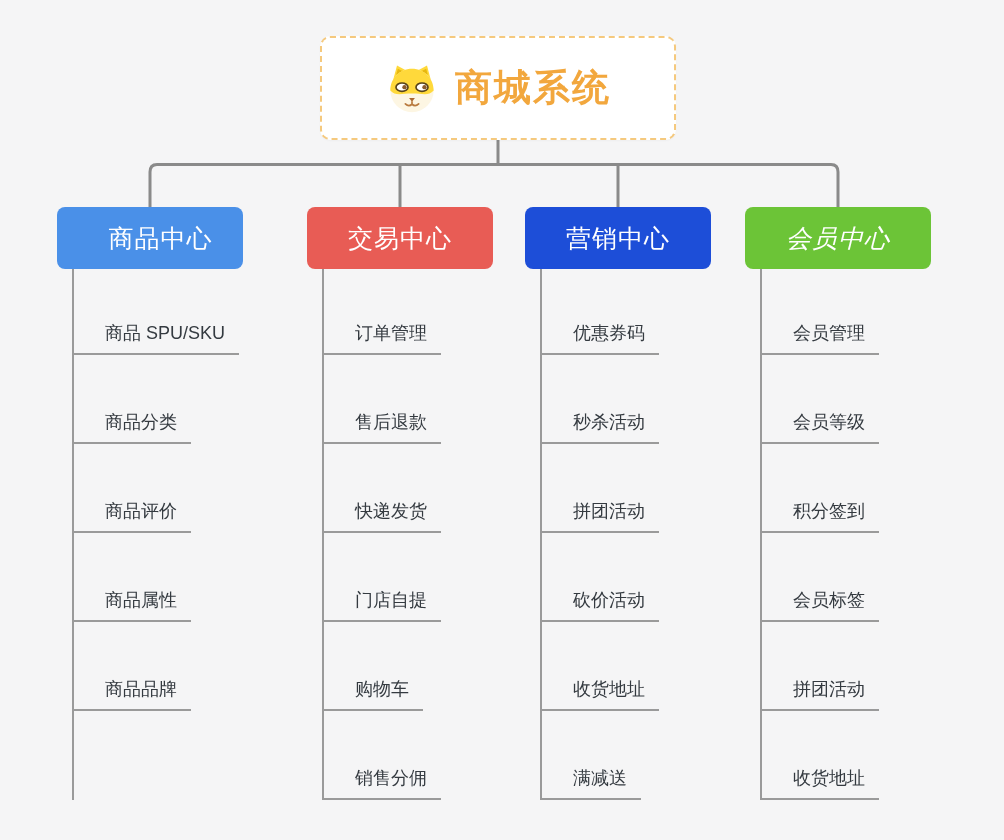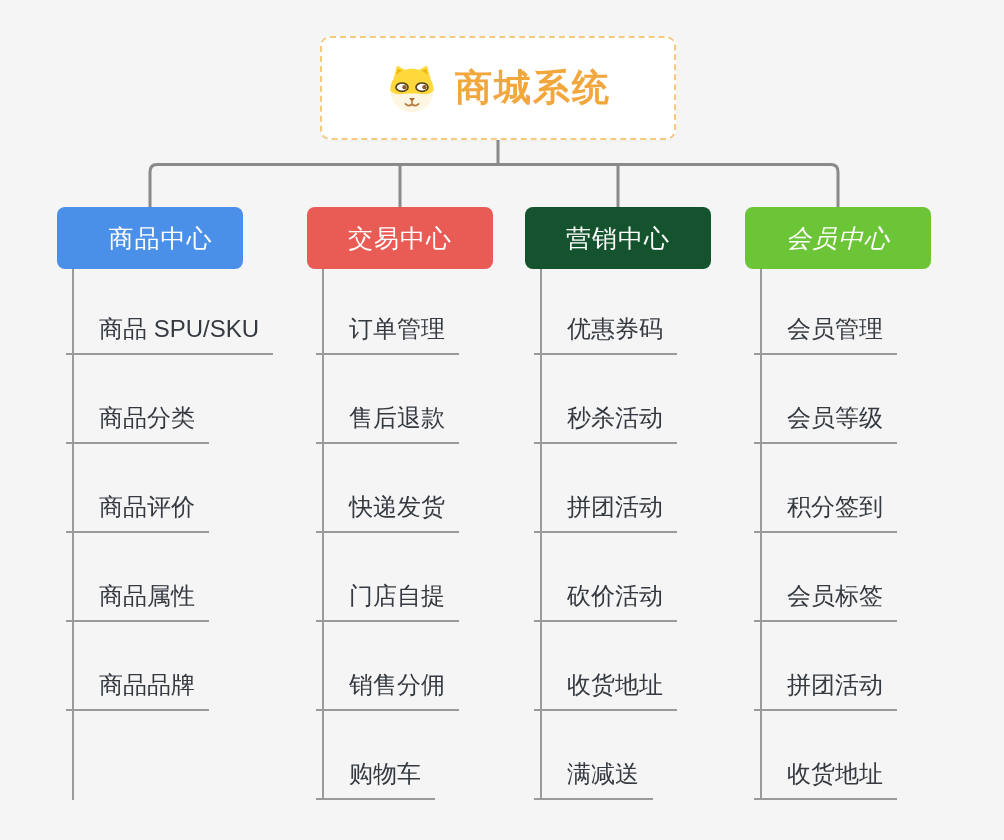--- a/index.html
+++ b/index.html
@@ -45,23 +45,23 @@
     cursor:default;
   }
   .spine{
     position:absolute;left:15px;top:269px;width:2px;height:531px;
     background:var(--underline);
   }
   .children{position:absolute;left:0;top:266px;width:230px;}
   .child-slot{height:89px;display:flex;align-items:flex-end;}
   .child-label{
     display:inline-block;
-    margin-left:9px;
+    margin-left:15px;
     padding:0 14px 9px 33px;
-    font-size:24px;color:#343a40;
+    font-size:18px;color:#343a40;
     border-bottom:2px solid var(--underline);
     white-space:nowrap;
     line-height:1.25;
   }
 </style>
 </head>
 <body>
 
 <div class="canvas">
 
@@ -130,29 +130,29 @@
         <div class="child-slot">
           <span class="child-label">售后退款</span>
         </div>
         <div class="child-slot">
           <span class="child-label">快递发货</span>
         </div>
         <div class="child-slot">
           <span class="child-label">门店自提</span>
         </div>
         <div class="child-slot">
-          <span class="child-label">销售分佣</span>
+          <span class="child-label">购物车</span>
         </div>
         <div class="child-slot">
-          <span class="child-label">购物车</span>
+          <span class="child-label">销售分佣</span>
         </div>
       </div>
     </div>
   <div class="branch" style="left:525px">
-      <div class="branch-header" style="background: #14532d;">营销中心</div>
+      <div class="branch-header" style="background: #1d4ed8;">营销中心</div>
       <div class="spine"></div>
       <div class="children">
         <div class="child-slot">
           <span class="child-label">优惠券码</span>
         </div>
         <div class="child-slot">
           <span class="child-label">秒杀活动</span>
         </div>
         <div class="child-slot">
           <span class="child-label">拼团活动</span>

